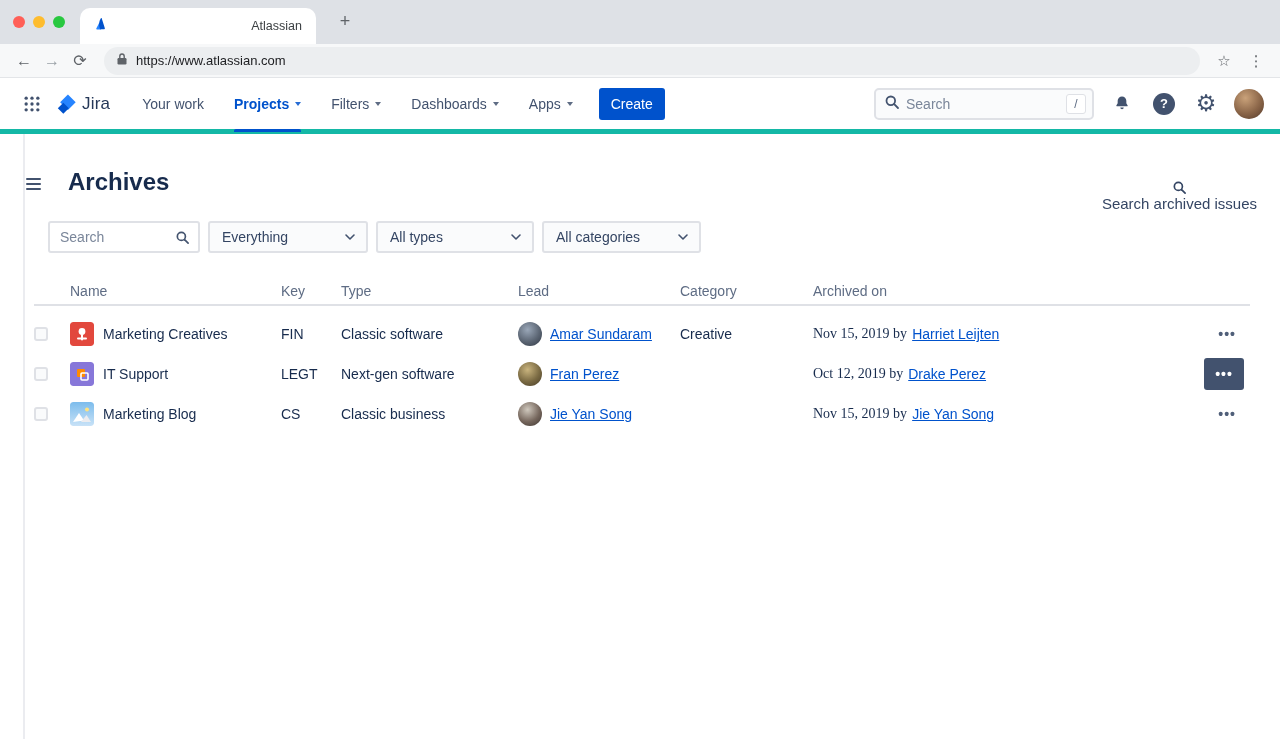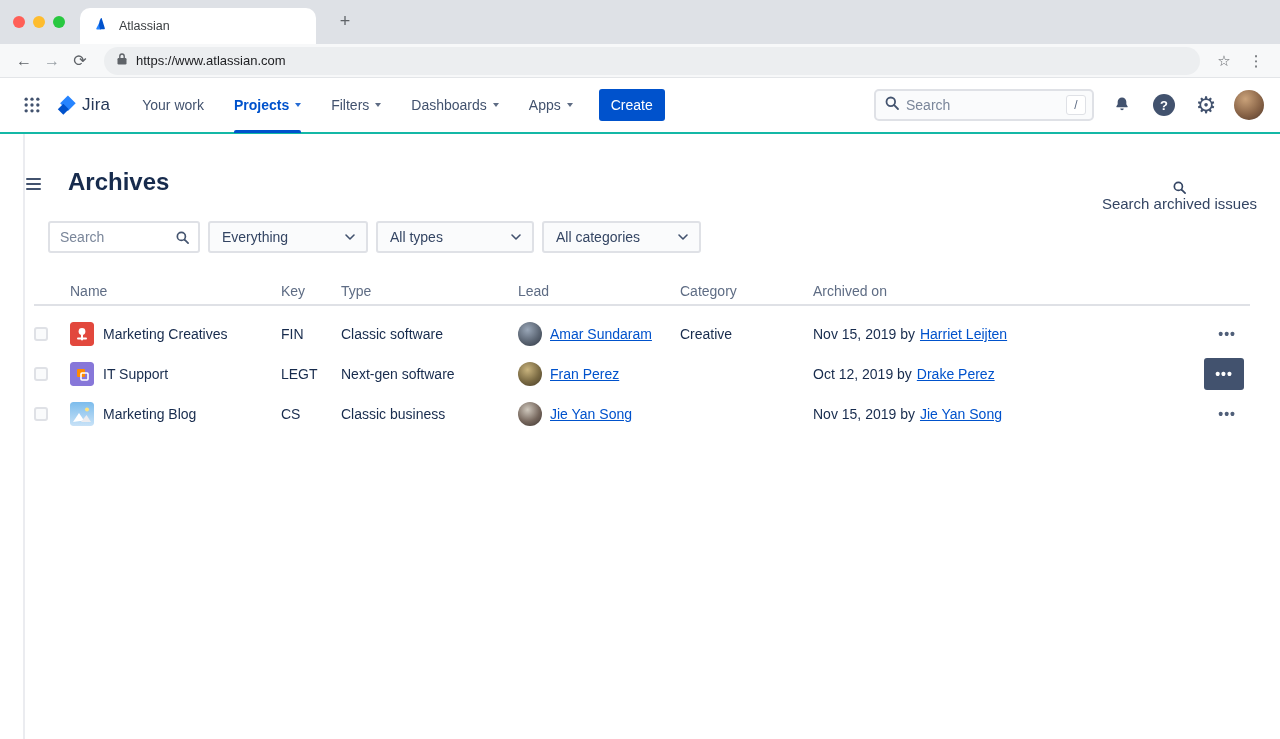--- a/index.html
+++ b/index.html
@@ -5,39 +5,39 @@
   * { box-sizing: border-box; margin: 0; padding: 0; }
   html, body { width: 1280px; height: 739px; }
   body { font-family: "Liberation Sans", sans-serif; background: #fff; overflow: hidden; }
 
   
   .tabstrip { position: relative; height: 44px; background: #DEE1E6; }
   .traffic { position: absolute; left: 13px; top: 16px; display: flex; gap: 8px; }
   .light { width: 12px; height: 12px; border-radius: 50%; }
   .light.red { background: #FF5F57; } .light.yellow { background: #FEBC2E; } .light.green { background: #28C840; }
   .tab { position: absolute; left: 80px; top: 8px; width: 236px; height: 36px; background: #fff;
-         border-radius: 10px 10px 0 0; display: flex; align-items: center; padding: 0 14px; gap: 9px; }
+         border-radius: 10px 10px 0 0; display: flex; align-items: center; padding: 0 14px; gap: 9px; justify-content: space-between; }
   .tab-title { font-size: 12.5px; color: #3C4043; }
   .newtab { position: absolute; left: 332px; top: 9px; width: 26px; height: 26px; text-align: center;
             line-height: 25px; font-size: 18px; color: #5F6368; border-radius: 50%; cursor: pointer; }
 
   
   .toolbar { height: 34px; background: #F7F8F9; border-bottom: 1px solid #E3E5E8;
              display: flex; align-items: center; padding: 0 10px; }
   .nav-btn { width: 28px; height: 28px; text-align: center; line-height: 28px; font-size: 16px;
              color: #5F6368; cursor: pointer; flex: 0 0 auto; }
   .nav-btn.fwd { color: #9AA0A6; }
   .addr { flex: 1; height: 28px; background: #ECEEF0; border-radius: 14px; margin: 0 10px;
           display: flex; align-items: center; padding: 0 12px; gap: 8px; }
   .url { font-size: 13px; color: #202124; }
   .tb-right { display: flex; align-items: center; gap: 4px; }
   .tb-right .nav-btn { font-size: 15px; }
 
   
-  .jira-nav { height: 56px; background: #fff; border-bottom: 2px solid #14b8a6;
+  .jira-nav { height: 56px; background: #fff; border-bottom: 5px solid #14b8a6;
               display: flex; align-items: center; padding: 0 16px; }
   .appswitch { width: 32px; height: 32px; display: flex; align-items: center; justify-content: center;
                cursor: pointer; border-radius: 3px; }
   .logo { display: flex; align-items: center; gap: 4px; margin: 0 18px 0 8px; cursor: pointer; }
   .logo-text { font-size: 17px; font-weight: 500; color: #253858; letter-spacing: .2px; }
   .nav-items { display: flex; align-items: center; gap: 30px; margin-left: 14px; }
   .nav-item { position: relative; font-size: 14px; font-weight: 500; color: #42526E;
               display: flex; align-items: center; gap: 6px; cursor: pointer; height: 56px; }
   .nav-item.active { color: #0052CC; font-weight: bold; }
   .nav-item.active::after { content: ""; position: absolute; left: 0; right: 0; bottom: 0;
@@ -100,21 +100,21 @@
   .c-name { gap: 9px; }
   .proj-avatar { width: 24px; height: 24px; border-radius: 3px; overflow: hidden; flex: 0 0 auto;
                  display: flex; }
   .name-text { cursor: pointer; }
   .c-lead { gap: 8px; }
   .avatar { width: 24px; height: 24px; border-radius: 50%; flex: 0 0 auto; }
   .av-0 { background: radial-gradient(circle at 40% 32%, #9aa7b8 0%, #5c6674 55%, #2f3743 100%); }
   .av-1 { background: radial-gradient(circle at 40% 32%, #c9b47e 0%, #7a6a43 55%, #453a26 100%); }
   .av-2 { background: radial-gradient(circle at 40% 32%, #cfc8bd 0%, #76675d 55%, #3a322d 100%); }
   .link { color: #0052CC; text-decoration: underline; cursor: pointer; }
-  .c-arch .arch-date { margin-right: 5px; }
+  .c-arch .arch-date { margin-right: 5px; font-family: Liberation Serif, serif; }
   .c-actions { justify-content: flex-end; padding-right: 6px; }
   .more { border: none; background: transparent; color: #505F79; font-size: 14px; font-weight: bold;
           letter-spacing: 1px; cursor: pointer; font-family: "Liberation Sans", sans-serif;
           height: 32px; padding: 0 8px; border-radius: 3px; }
   .more.more-active { background: #42526E; color: #fff; width: 40px; padding: 0; }
 </style>
 </head>
 <body>
 
 <div class="tabstrip">

